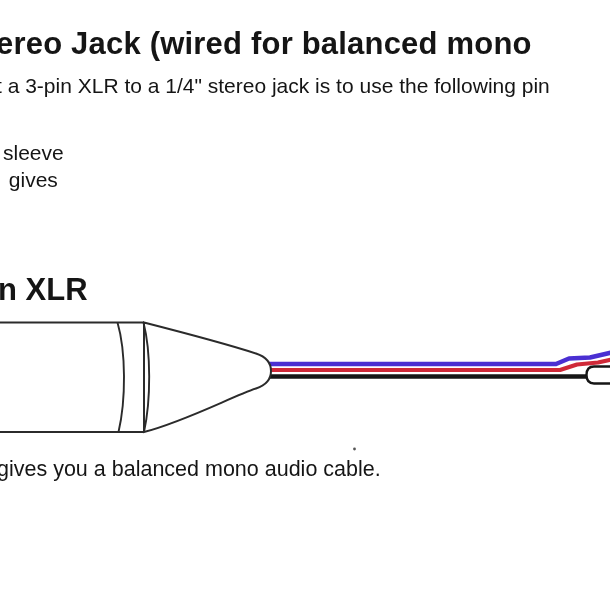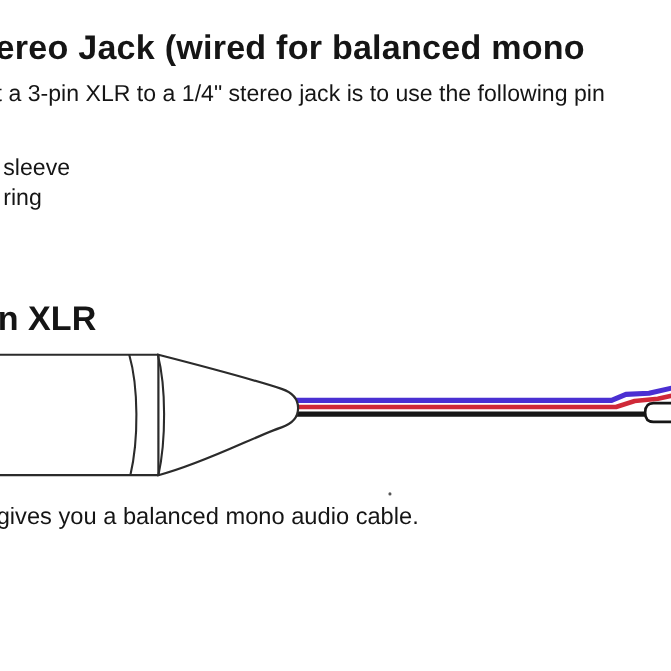--- a/index.html
+++ b/index.html
@@ -16,42 +16,42 @@
     left: -4px; top: 26px;
     font-size: 31px; font-weight: bold;
     letter-spacing: 0.2px;
   }
   .intro {
     left: -4px; top: 74px;
     font-size: 21px;
   }
   .pin-list {
     left: 3px; top: 139px;
-    font-size: 21px; line-height: 27px;
+    font-size: 21px; line-height: 27px; text-align: center;
   }
   .diagram-heading {
     left: -2px; top: 272px;
     font-size: 31px; font-weight: bold;
   }
   .footer-caption {
     left: -3px; top: 457px;
     font-size: 21.5px;
   }
   svg.diagram { position: absolute; left: 0; top: 300px; }
 </style>
 </head>
 <body>
 
 <div class="abs title">ereo Jack (wired for balanced mono</div>
 
 <div class="abs intro">t a 3-pin XLR to a 1/4" stereo jack is to use the following pin</div>
 
 <div class="abs pin-list">
   <div>sleeve</div>
-  <div>ring</div>
+  <div>gives</div>
 </div>
 
 <div class="abs diagram-heading">n XLR</div>
 
 <svg class="diagram" width="610" height="155" viewBox="0 300 610 155">
 
   <polyline points="268,364 556,364 569,358.5 590,357.5 612,352.5" fill="none" stroke-width="4.6" stroke-linejoin="round" stroke="#4a2fd2"></polyline>
   <polyline points="268,370 560,370 577,364.5 598,362.5 612,359.5" fill="none" stroke-width="4.2" stroke-linejoin="round" stroke="#cf2938"></polyline>
   <polyline points="268,376.5 598,376.5" fill="none" stroke-width="4.6" stroke="#161616"></polyline>
 

